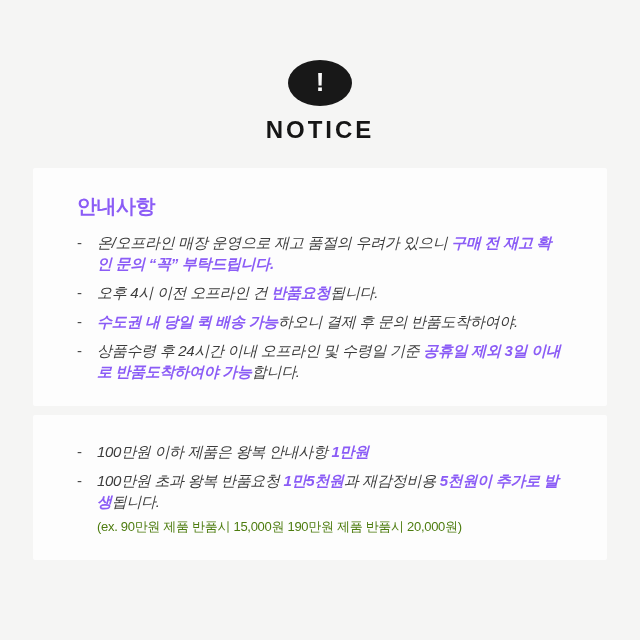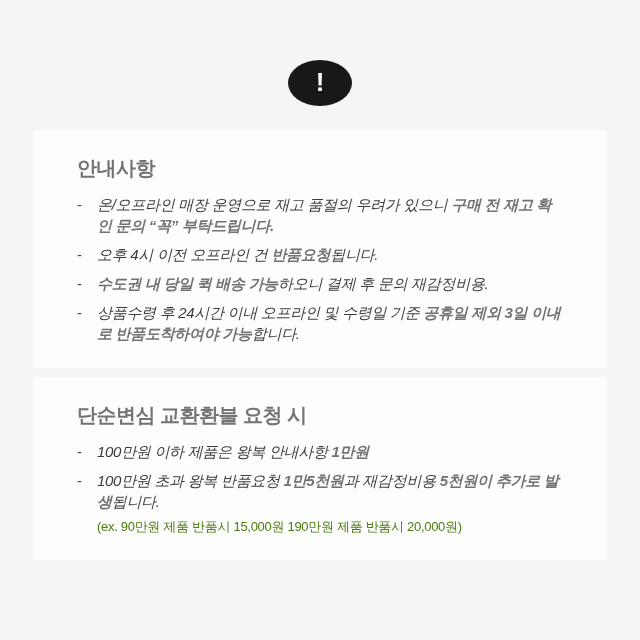--- a/index.html
+++ b/index.html
@@ -68,65 +68,65 @@
     line-height: 21px;
     margin-bottom: 8px;
     letter-spacing: -0.3px;
   }
   .item:last-child { margin-bottom: 0; }
   .dash {
     flex: 0 0 20px;
     color: #4a4a4a;
   }
   .item p { flex: 1; font-style: italic; }
-  .item b, .card h2 { color: #737373; }
+  .item b, .card h2 { color: #8b5cf6; }
   .note {
     margin-top: 6px;
     padding-left: 20px;
     font-size: 13px;
     line-height: 18px;
     color: #4d7c0f;
     letter-spacing: -0.3px;
   }
 </style>
 </head>
 <body>
 
 <div class="page">
 
   <header class="notice-header">
     <div class="bang">
       <span>!</span>
     </div>
+    <div class="notice-title">NOTICE</div>
   </header>
 
   <section class="card card-first">
     <h2>안내사항</h2>
     <ul>
       <li class="item">
         <span class="dash">-</span>
         <p><span>온/오프라인 매장 운영으로 재고 품절의 우려가 있으니 </span><b>구매 전 재고 확인 문의 “꼭” 부탁드립니다.</b></p>
       </li>
       <li class="item">
         <span class="dash">-</span>
         <p><span>오후 4시 이전 오프라인 건 </span><b>반품요청</b><span>됩니다.</span></p>
       </li>
       <li class="item">
         <span class="dash">-</span>
-        <p><b>수도권 내 당일 퀵 배송 가능</b><span>하오니 결제 후 문의 재감정비용.</span></p>
+        <p><b>수도권 내 당일 퀵 배송 가능</b><span>하오니 결제 후 문의 반품도착하여야.</span></p>
       </li>
       <li class="item">
         <span class="dash">-</span>
         <p><span>상품수령 후 24시간 이내 오프라인 및 수령일 기준 </span><b>공휴일 제외 3일 이내로 반품도착하여야 가능</b><span>합니다.</span></p>
       </li>
     </ul>
   </section>
 
   <section class="card card-second">
-    <h2>단순변심 교환환불 요청 시</h2>
     <ul>
       <li class="item">
         <span class="dash">-</span>
         <p><span>100만원 이하 제품은 왕복 안내사항 </span><b>1만원</b></p>
       </li>
       <li class="item">
         <span class="dash">-</span>
         <p><span>100만원 초과 왕복 반품요청 </span><b>1만5천원</b><span>과 재감정비용 </span><b>5천원이 추가로 발생</b><span>됩니다.</span></p>
       </li>
     </ul>

